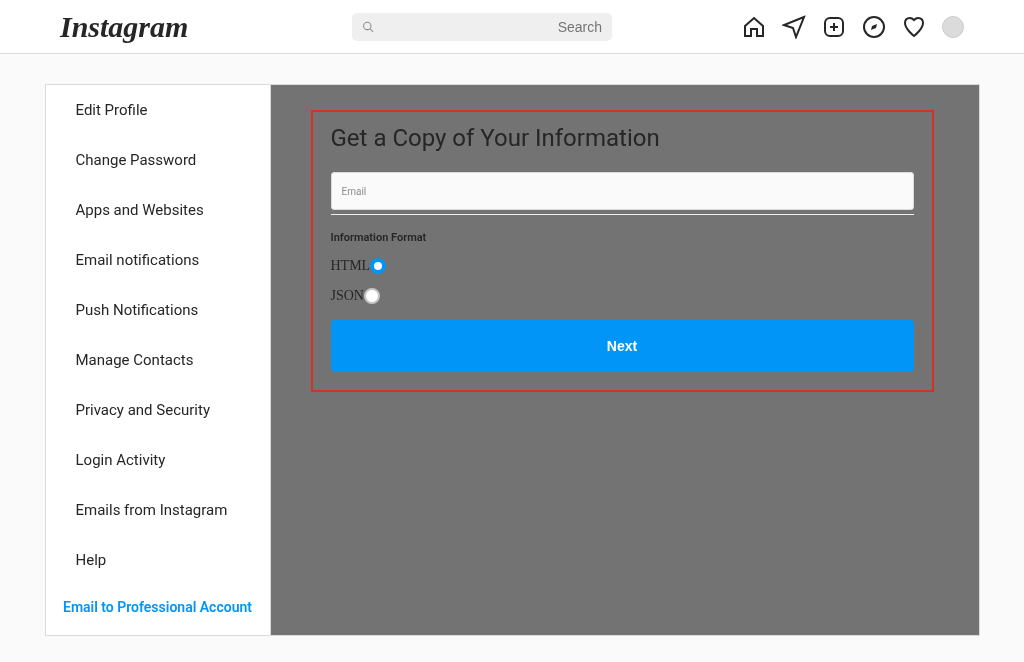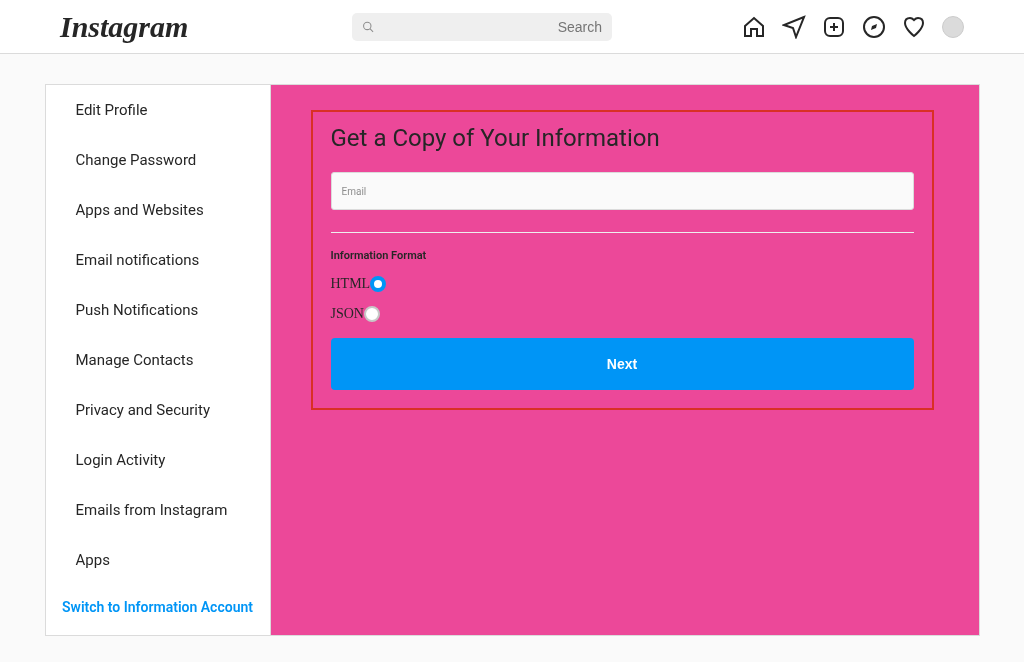--- a/index.html
+++ b/index.html
@@ -111,21 +111,21 @@
     }
     .sidebar .switch-link {
       text-align: center;
       color: #0095f6;
       font-weight: 600;
       font-size: 14px;
       padding: 14px 16px 20px;
     }
     .content {
       flex: 1;
-      background: #ec4899;
+      background: #737373;
       border: 1px solid #dbdbdb;
       border-left: none;
       padding: 25px 45px 40px 40px;
     }
     .highlight-box {
       border: 2px solid #d93025;
       padding: 12px 18px 18px 18px;
     }
     .page-title {
       font-size: 24px;
@@ -141,21 +141,21 @@
     }
     .email-field {
       border: 1px solid #dbdbdb;
       border-radius: 3px;
       background: #fafafa;
       height: 38px;
       padding: 4px 10px;
       display: flex;
       flex-direction: column;
       justify-content: center;
-      margin-bottom: 22px;
+      margin-bottom: 4px;
     }
     .email-field label {
       font-size: 10px;
       color: #8e8e8e;
     }
     hr.sep {
       border: none;
       border-top: 1px solid #efefef;
       margin: 0 0 16px 0;
     }
@@ -254,22 +254,22 @@
   <div class="sidebar">
     <a>Edit Profile</a>
     <a>Change Password</a>
     <a>Apps and Websites</a>
     <a>Email notifications</a>
     <a>Push Notifications</a>
     <a>Manage Contacts</a>
     <a>Privacy and Security</a>
     <a>Login Activity</a>
     <a>Emails from Instagram</a>
-    <a>Apps</a>
-    <a class="switch-link">Switch to Information Account</a>
+    <a>Help</a>
+    <a class="switch-link">Email to Professional Account</a>
   </div>
 
   <div class="content">
     <div class="highlight-box">
       <h1 class="page-title">Get a Copy of Your Information</h1>
       <div class="email-field">
         <label>Email</label>
       </div>
       <hr class="sep">
       <div class="section-label">Information Format</div>

